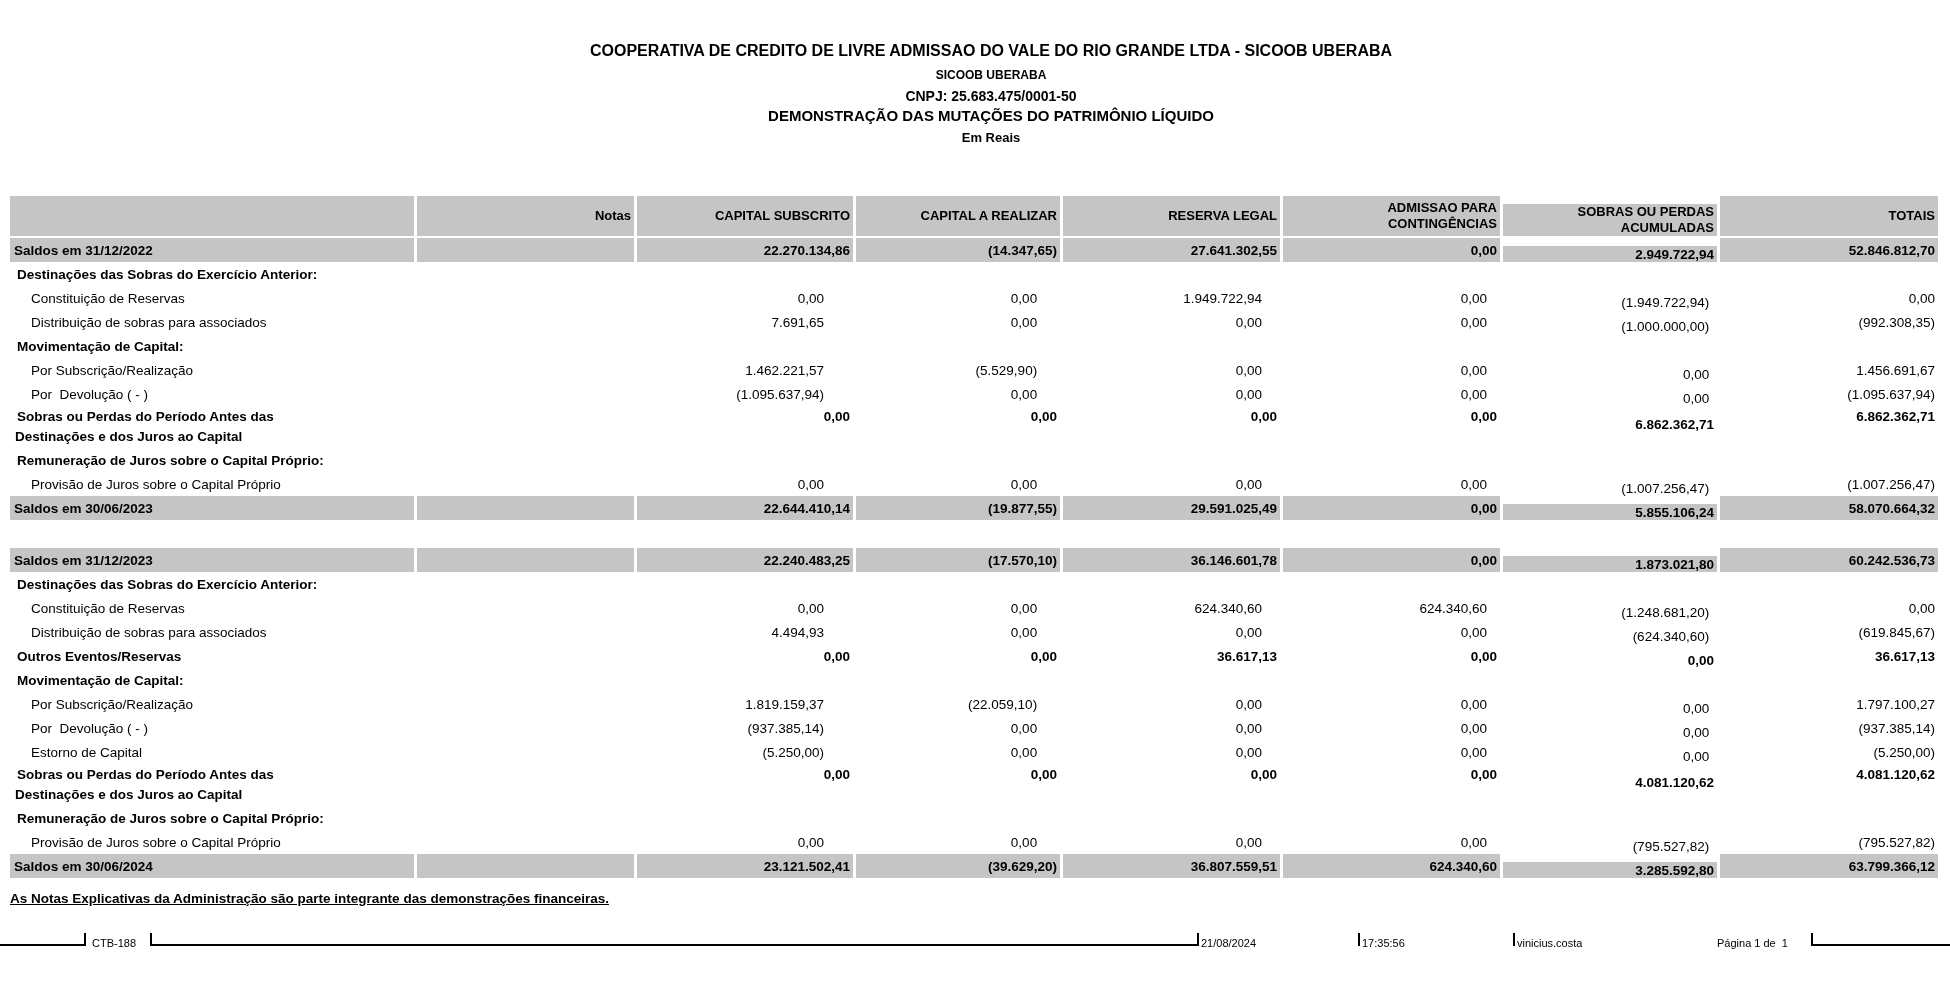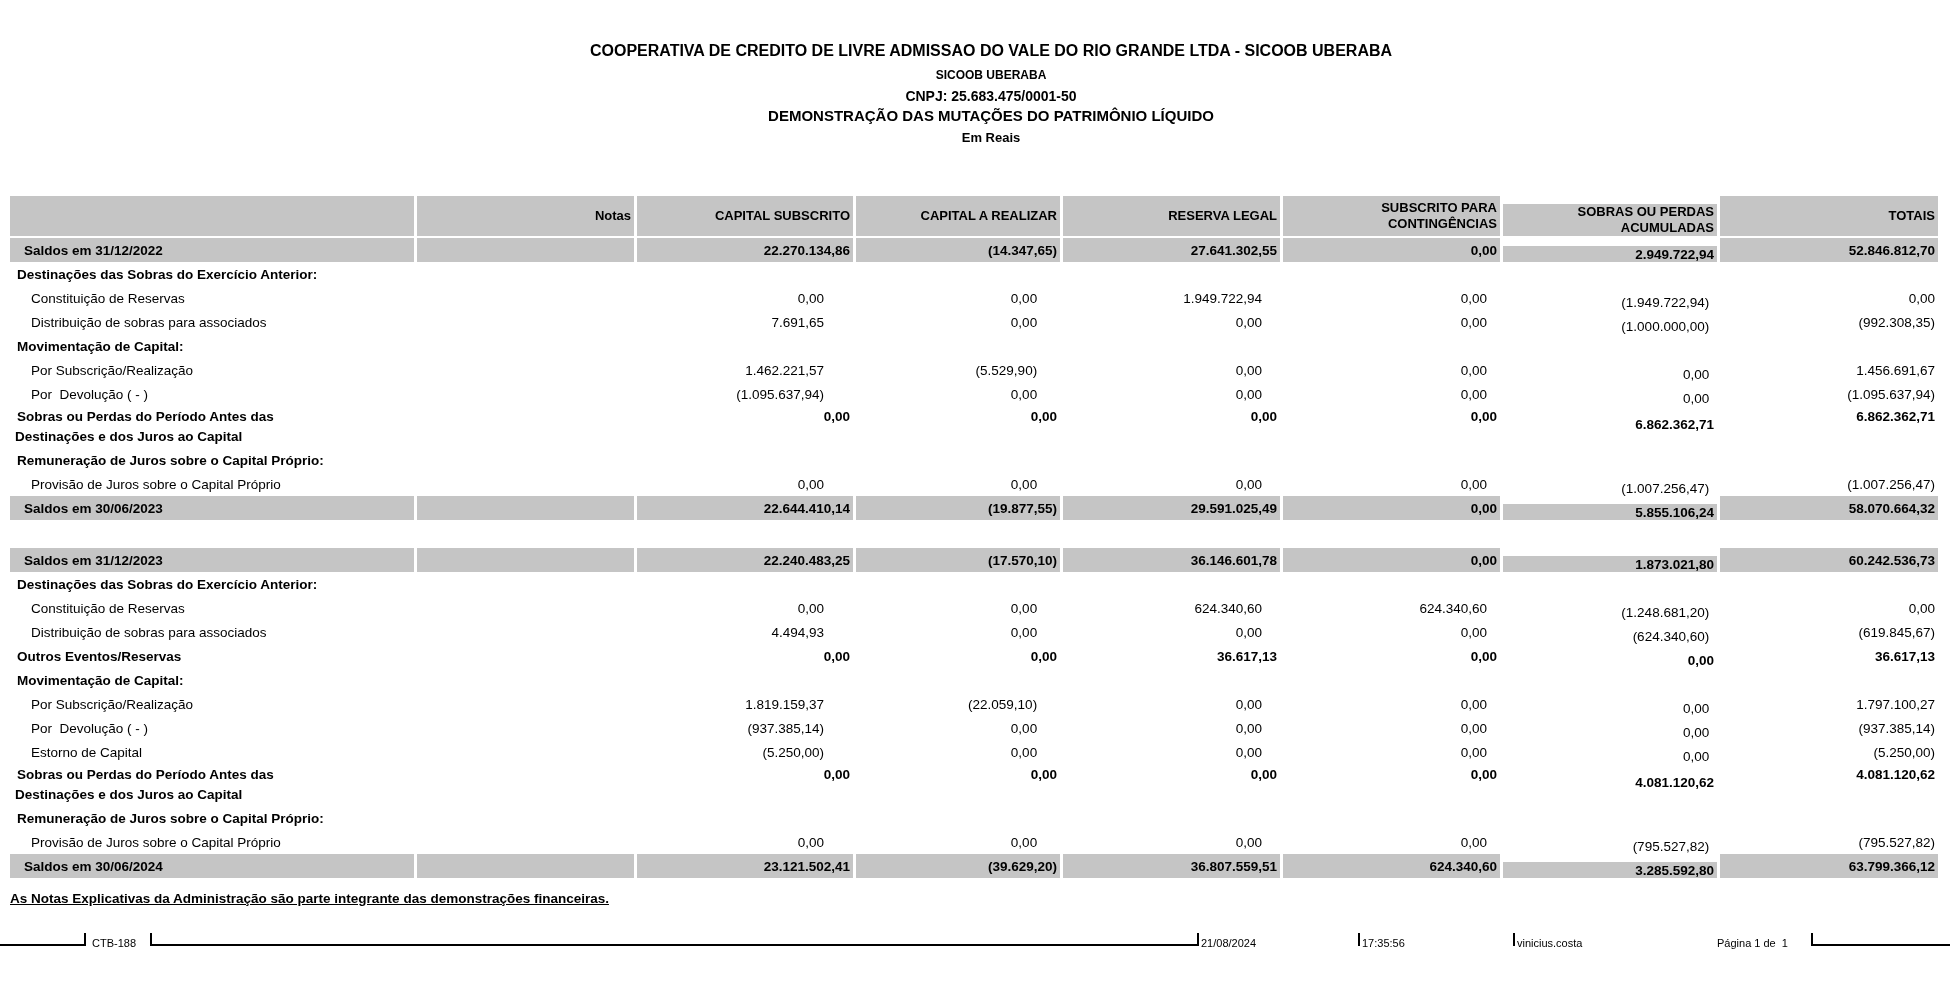--- a/index.html
+++ b/index.html
@@ -16,21 +16,21 @@
 
   
   #tbl { position:absolute; left:10px; top:196px; width:1928px; }
   .trow { display:flex;border-radius:16px; }
   .cell { box-sizing:border-box; margin-right:3px; display:flex; align-items:center; overflow:hidden; }
   .cell:last-child { margin-right:0; }
   .c-label { width:404px; }
   .c0 { width:217px; } .c1 { width:216px; } .c2 { width:204px; }
   .c3 { width:217px; } .c4 { width:217px; } .c5 { width:214px;margin-top:8px; } .c6 { width:218px; }
   .num { justify-content:flex-end; padding-right:3px; font-size:13.5px; white-space:pre; }
-  .c-label { padding-left:14px; font-size:13.5px; white-space:pre; }
+  .c-label { padding-left:4px; font-size:13.5px; white-space:pre; }
 
   .thead { height:40px; margin-bottom:2px; }
   .thead .cell { background:var(--row-gray); font-weight:bold; font-size:13px;
                  text-align:right; white-space:pre-line; line-height:16px; }
 
   .trow.saldo   { height:24px; font-weight:bold; }
   .trow.saldo .cell { background:var(--row-gray); }
   .trow.section { height:24px; font-weight:bold; }
   .trow.section .c-label { padding-left:7px; }
   .trow.bold    { height:24px; font-weight:bold; }
@@ -62,21 +62,21 @@
   <div class="hline h4">DEMONSTRAÇÃO DAS MUTAÇÕES DO PATRIMÔNIO LÍQUIDO</div>
   <div class="hline h5">Em Reais</div>
 
   <div id="tbl">
     <div class="trow thead">
       <div class="cell c-label"></div>
       <div class="cell num c0">Notas</div>
       <div class="cell num c1">CAPITAL SUBSCRITO</div>
       <div class="cell num c2">CAPITAL A REALIZAR</div>
       <div class="cell num c3">RESERVA LEGAL</div>
-      <div class="cell num c4">SUBSCRITO PARA
+      <div class="cell num c4">ADMISSAO PARA
 CONTINGÊNCIAS</div>
       <div class="cell num c5">SOBRAS OU PERDAS
 ACUMULADAS</div>
       <div class="cell num c6">TOTAIS</div>
     </div>
     <div id="tbody">
         <div class="trow saldo">
           <div class="cell c-label">Saldos em 31/12/2022</div>
           <div class="cell num c0"></div>
           <div class="cell num c1">22.270.134,86</div>

